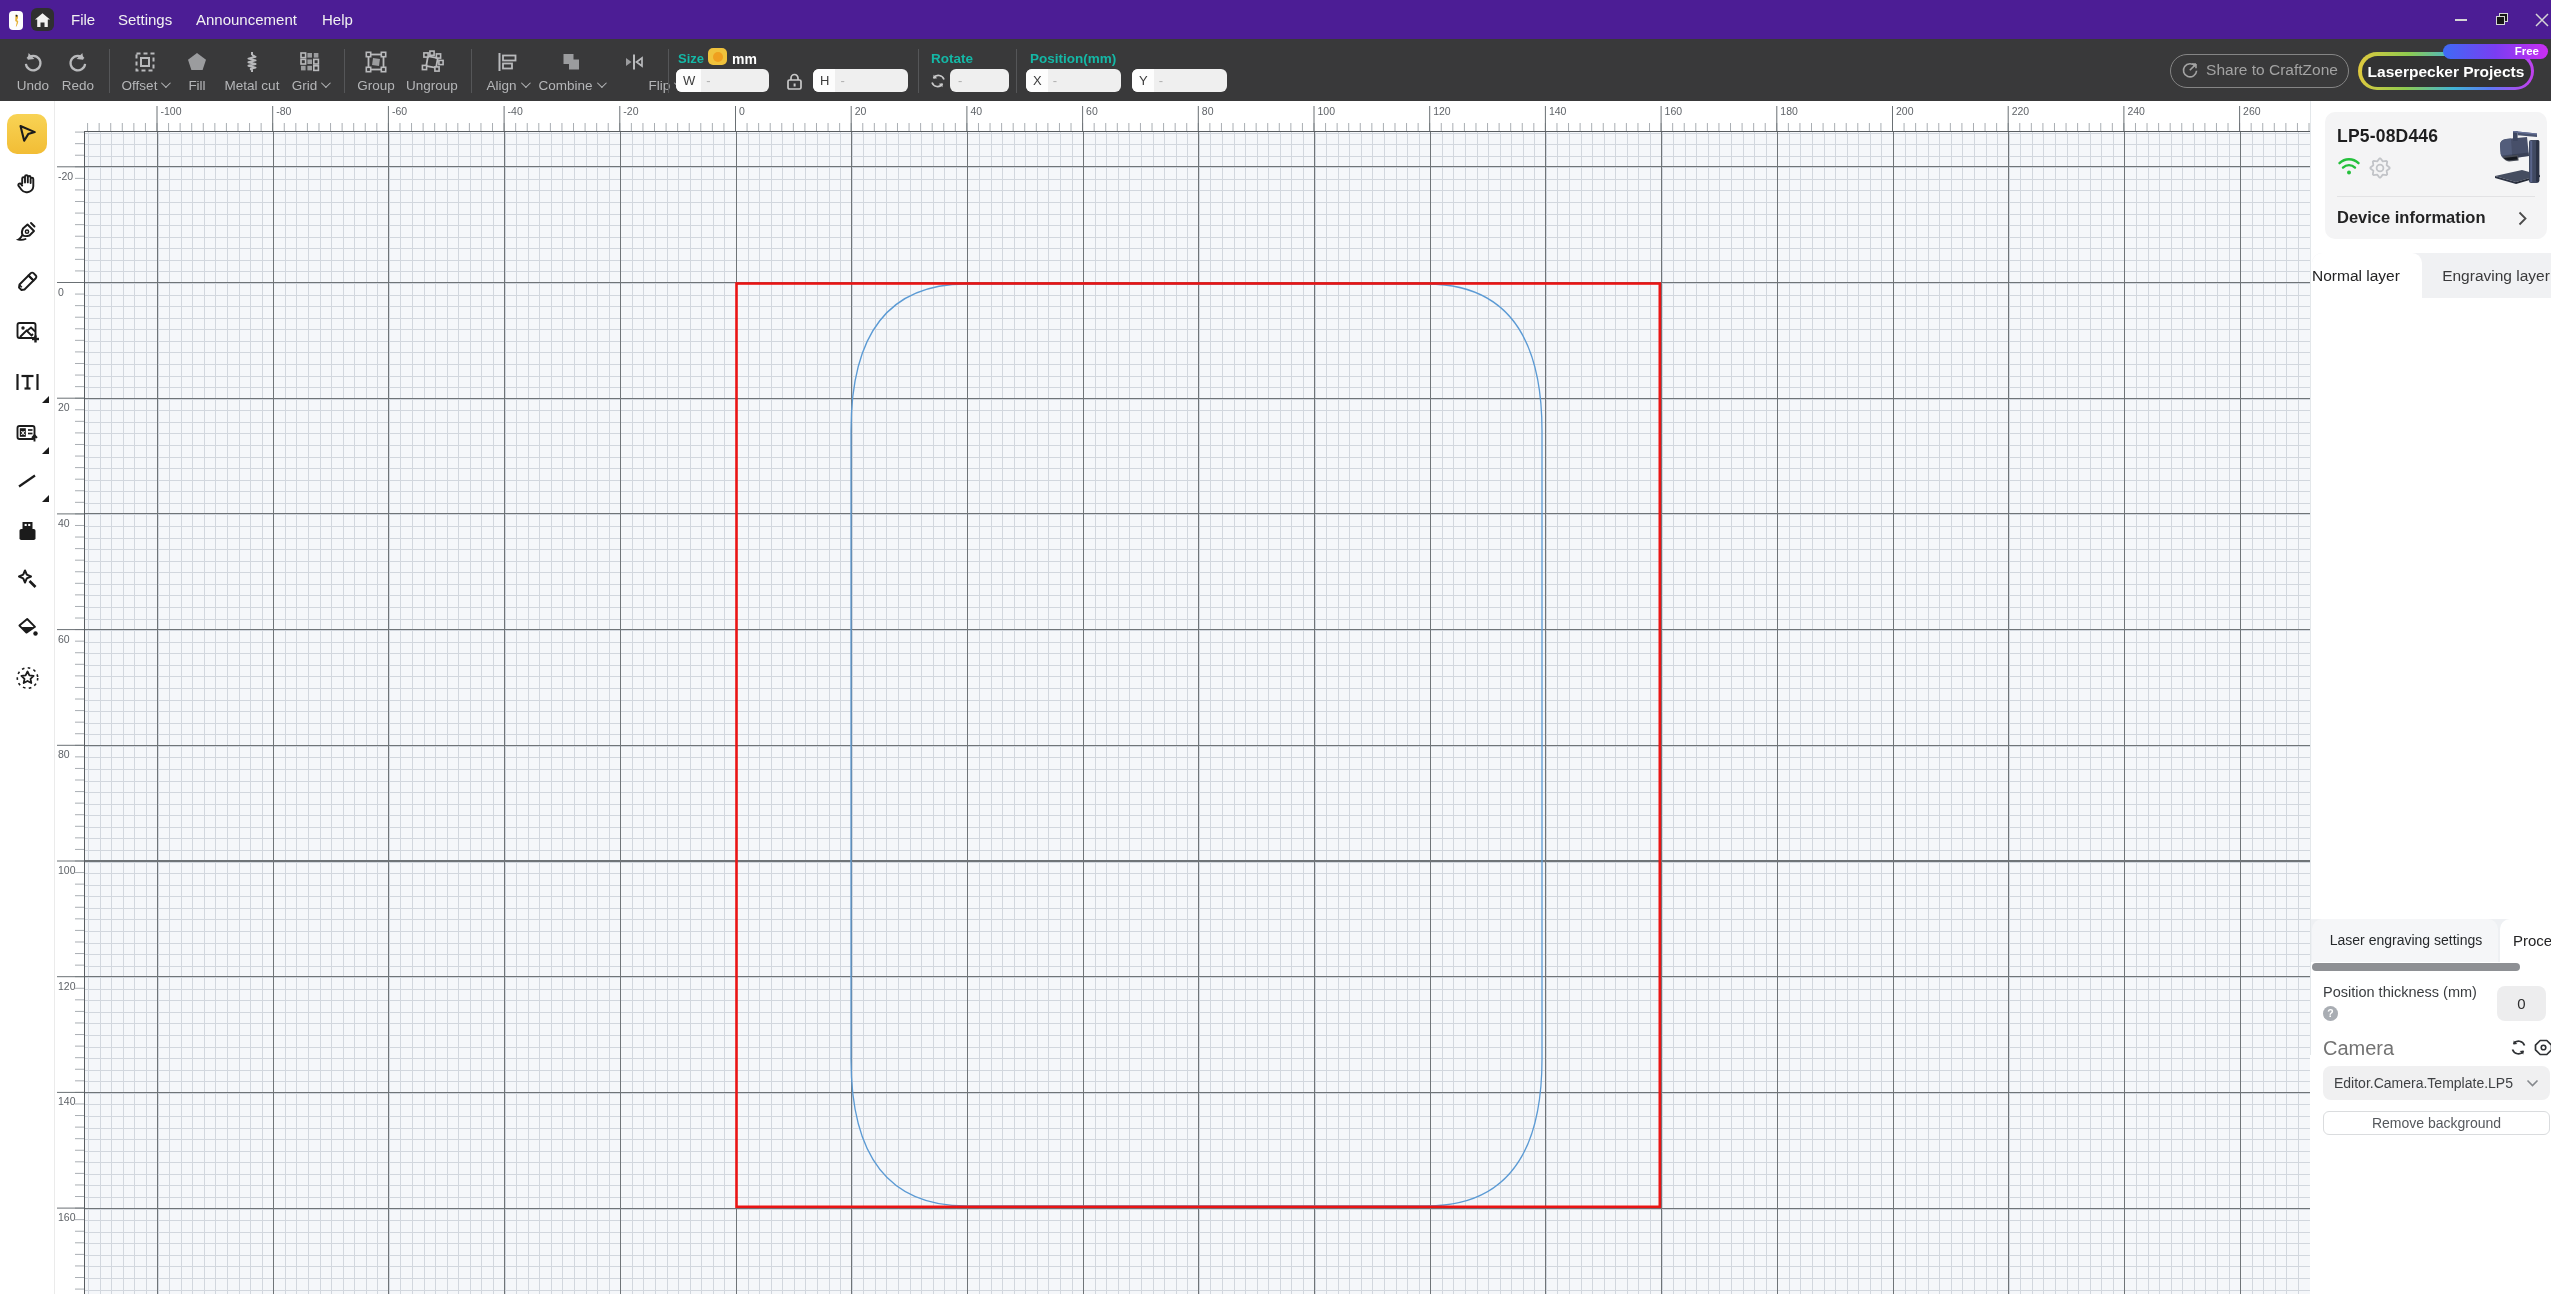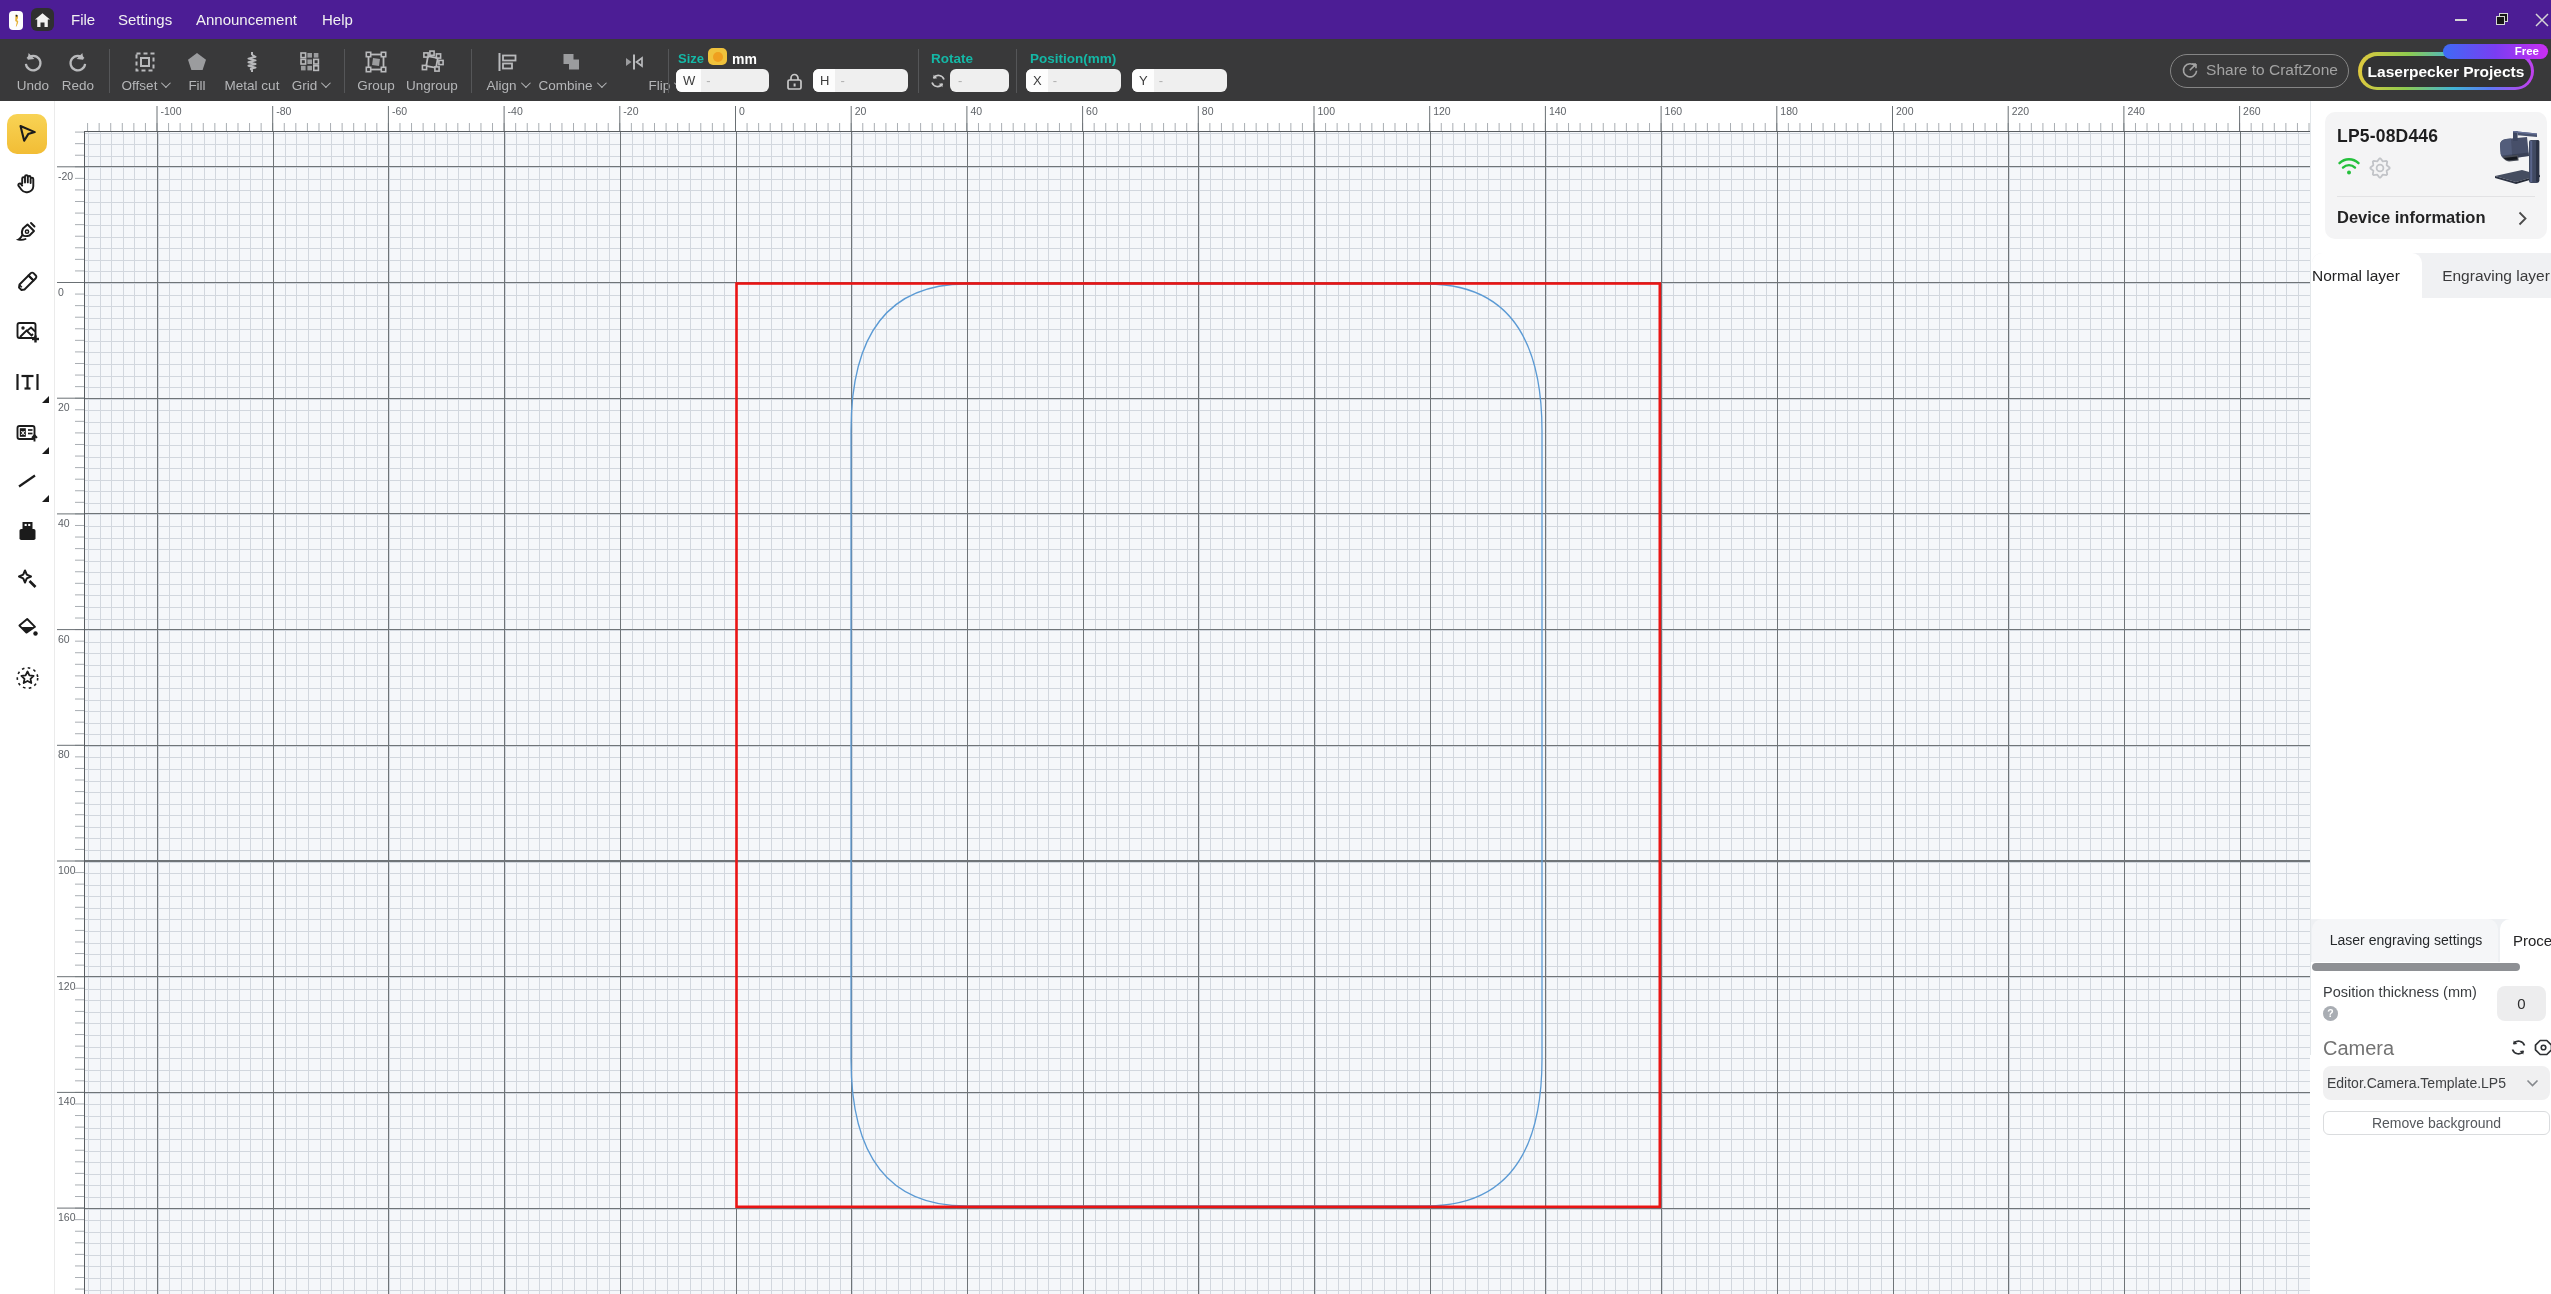--- a/index.html
+++ b/index.html
@@ -654,16 +654,16 @@
           <path d="M15.5 7.5 a6.3 6.3 0 0 0 -11 -1.8"></path>
           <path d="M3.5 11.5 a6.3 6.3 0 0 0 11 1.8"></path>
         </g>
         <path d="M4.7 2.6 L4.3 6.6 L8.3 6.1 Z" fill="#2e3134"></path>
         <path d="M14.3 16.4 L14.7 12.4 L10.7 12.9 Z" fill="#2e3134"></path>
       </svg></div>
 <div class="abs" style="left:223px;top:937px"><svg width="19" height="19" viewBox="0 0 19 19" style="">
         <path d="M6.2 2.5 h6.6 l4.7 4.7 v4.6 l-4.7 4.7 H6.2 L1.5 11.8 V7.2 Z" fill="none" stroke="#2e3134" stroke-width="1.7" stroke-linejoin="round"></path>
         <circle cx="9.5" cy="9.5" r="2.3" fill="none" stroke="#2e3134" stroke-width="1.6"></circle>
       </svg></div>
-<div class="seg" style="left:12px;top:965px;width:227px;height:34px;font-size:14px;color:#3f4144;line-height:34px;padding-left:4px">Editor.Camera.Template.LP5<svg class="abs" style="left:203px;top:13px" width="13" height="9">
+<div class="seg" style="left:12px;top:965px;width:227px;height:34px;font-size:14px;color:#3f4144;line-height:34px;padding-left:11px">Editor.Camera.Template.LP5<svg class="abs" style="left:203px;top:13px" width="13" height="9">
         <path d="M1.5 1.5 L6.5 6.5 L11.5 1.5" fill="none" stroke="#85888c" stroke-width="1.6"></path>
       </svg></div>
 <div class="abs" style="left:12px;top:1010px;width:227px;height:24px;border:1px solid #dadcde;border-radius:6px;background:#fff;font-size:14px;color:#55585c;text-align:center;line-height:22px">Remove background</div>
 </div>
 </body></html>

